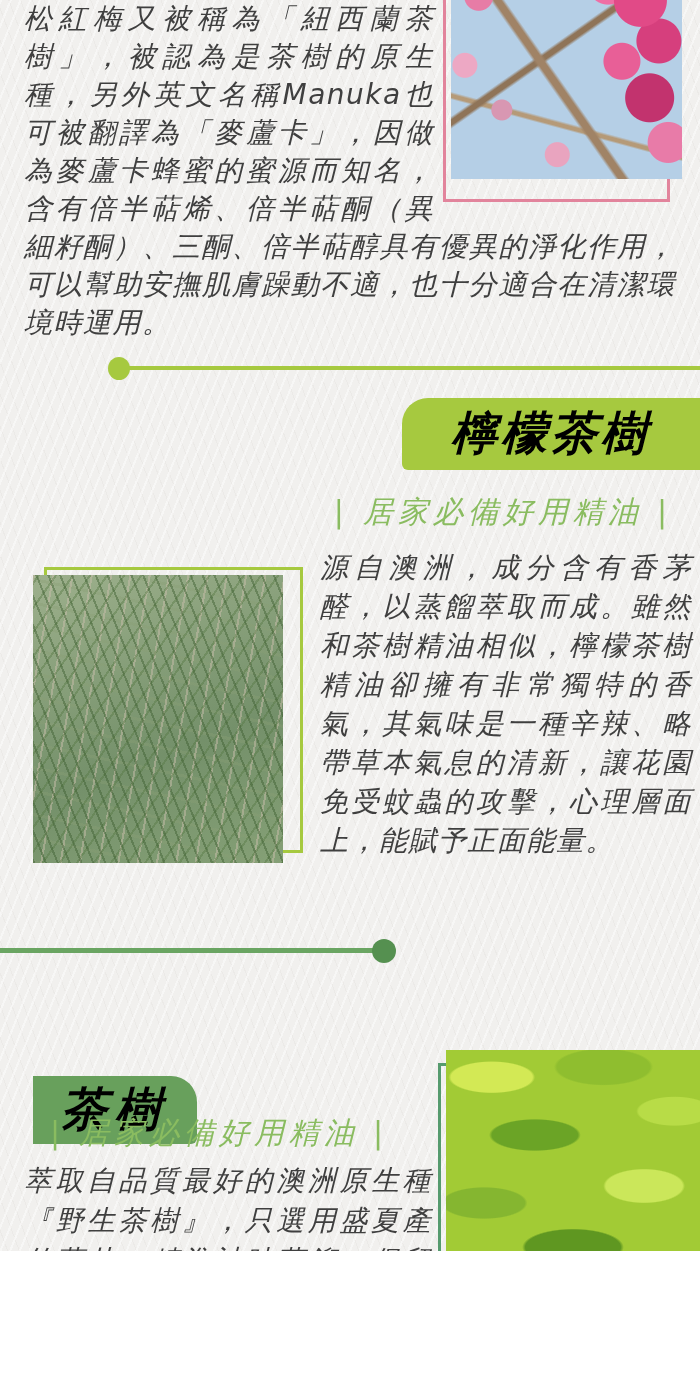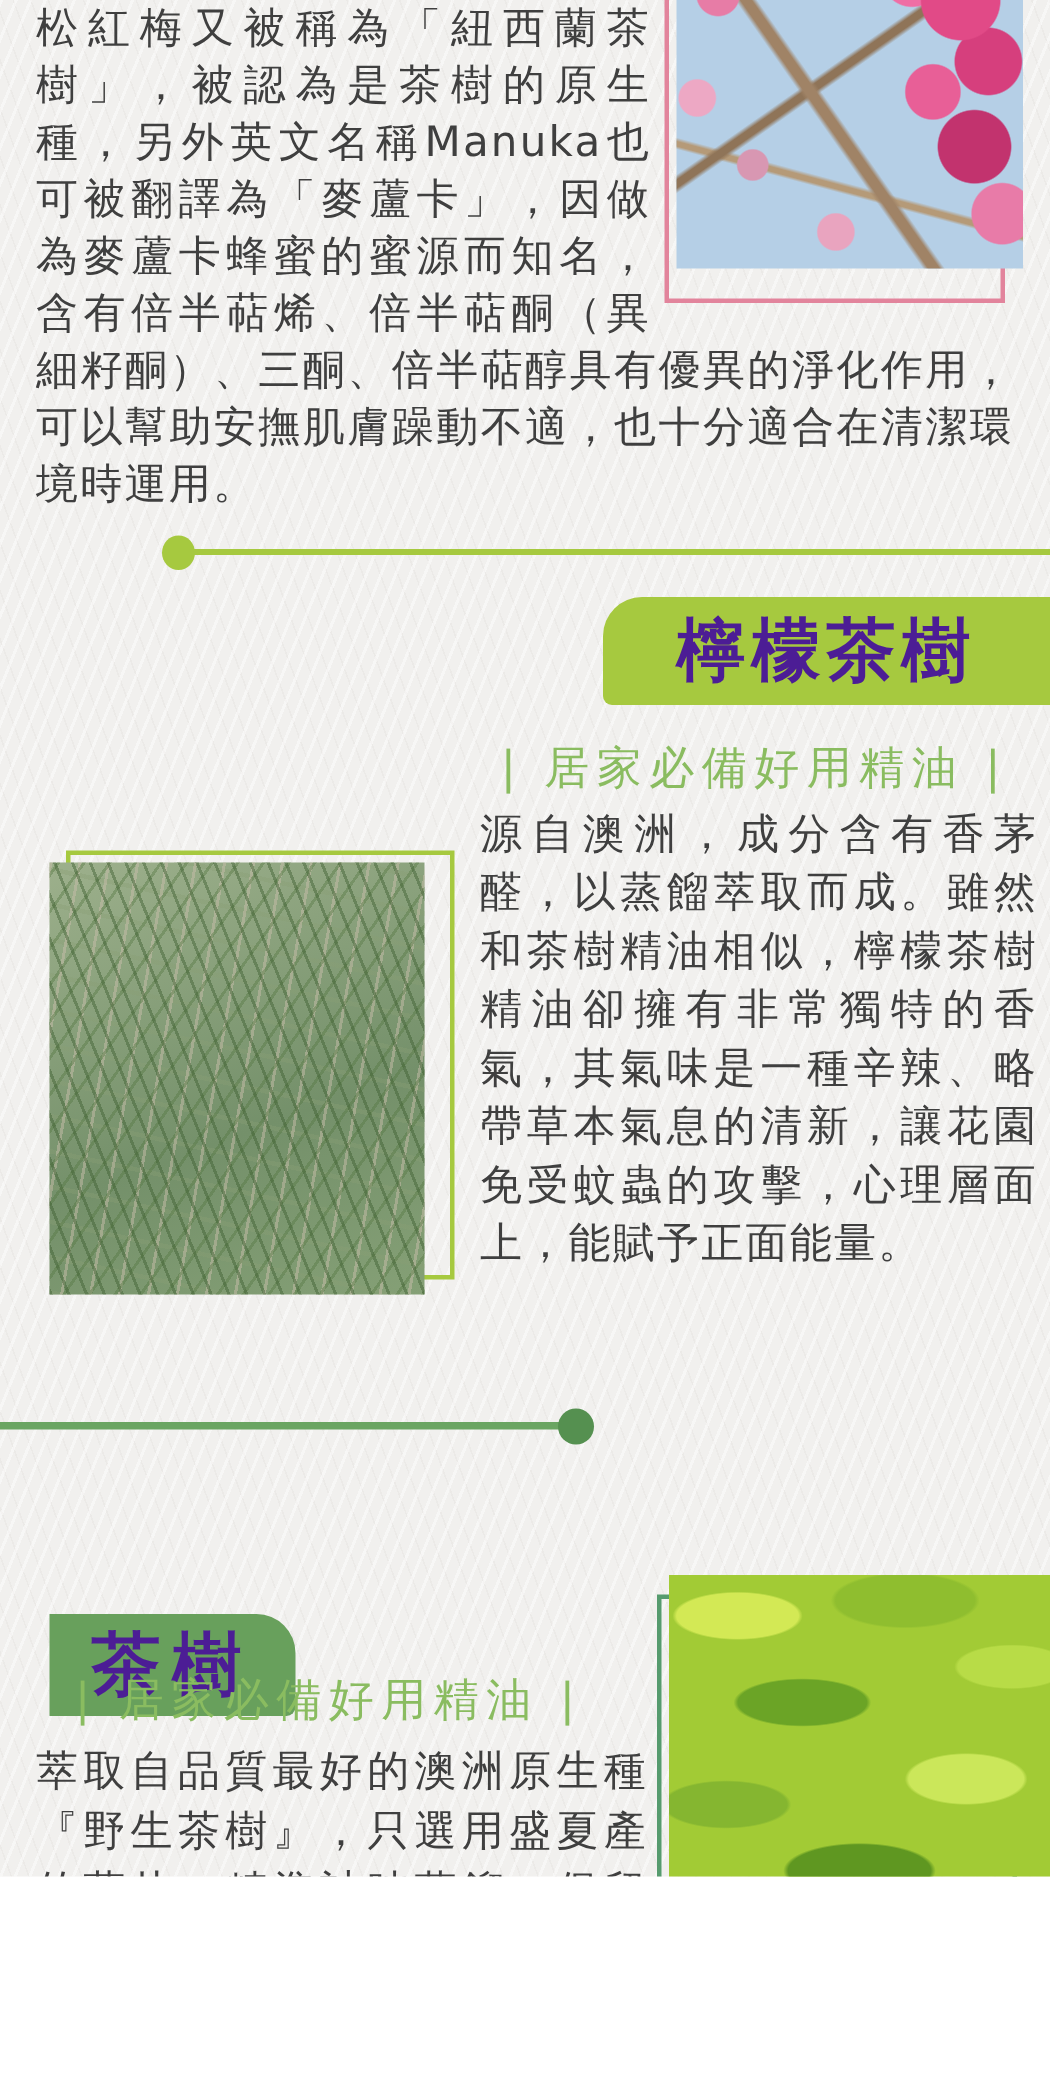--- a/index.html
+++ b/index.html
@@ -16,20 +16,21 @@
   body{font-family:"DejaVu Sans","Liberation Sans",sans-serif;}
 
   .page{
     position:relative;
     width:700px;height:1251px;
     overflow:hidden;
     background:
       repeating-linear-gradient(112deg, rgba(255,255,255,.45) 0 2px, rgba(255,255,255,0) 2px 9px),
       repeating-linear-gradient(250deg, rgba(219,216,212,.25) 0 1px, rgba(0,0,0,0) 1px 11px),
       var(--paper);
+    font-style: italic;
   }
 
   .body-text{
     font-size:28px;
     color:var(--text);
     text-align:justify;
     letter-spacing:1.5px;
   }
 
   
@@ -66,21 +67,21 @@
   .divider-line{position:absolute;}
   .div1-dot{left:108px;top:357px;width:22px;height:23px;background:var(--lime);}
   .div1-line{left:126px;top:366px;width:574px;height:4px;background:var(--lime);}
   .div2-line{left:0;top:948px;width:380px;height:5px;background:#6aa562;}
   .div2-dot{left:372px;top:939px;width:24px;height:24px;background:#559050;}
 
   
   .banner{
     position:absolute;
     display:flex;align-items:center;justify-content:center;
-    color:#4c1d95;font-size:46px;font-weight:bold;letter-spacing:4px;
+    color:#000000;font-size:46px;font-weight:bold;letter-spacing:4px;
   }
   .banner-lemon{
     left:402px;top:398px;width:298px;height:72px;
     background:var(--lime);
     border-radius:26px 0 0 6px;
   }
   .banner-tea{
     left:33px;top:1076px;width:164px;height:68px;
     background:var(--green);
     border-radius:0 26px 6px 0;
@@ -92,21 +93,21 @@
     color:var(--subtitle-green);
     font-size:30px;letter-spacing:5px;
     white-space:nowrap;
   }
   .subtitle .bar{margin:0 14px;font-weight:normal;}
   .subtitle-lemon{right:14px;top:492px;}
   .subtitle-tea{left:36px;top:1113px;}
 
   
   .lemon-paragraph{
-    position:absolute;left:320px;top:536px;width:372px;
+    position:absolute;left:320px;top:548px;width:372px;
     line-height:39px;
   }
   .lemon-image-block{position:absolute;left:33px;top:567px;width:270px;height:296px;}
   .lemon-image-block .frame{
     position:absolute;left:11px;top:0;width:259px;height:286px;
     border:3px solid var(--lime);
   }
   .teatree-photo{
     position:absolute;left:0;top:8px;width:250px;height:288px;
     background:

